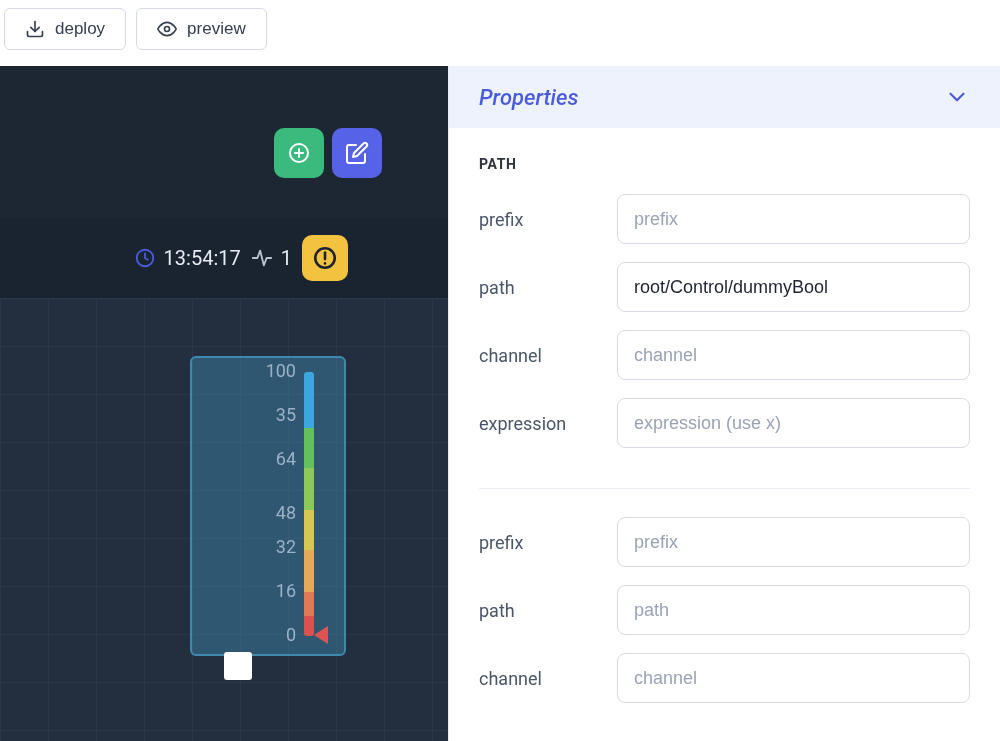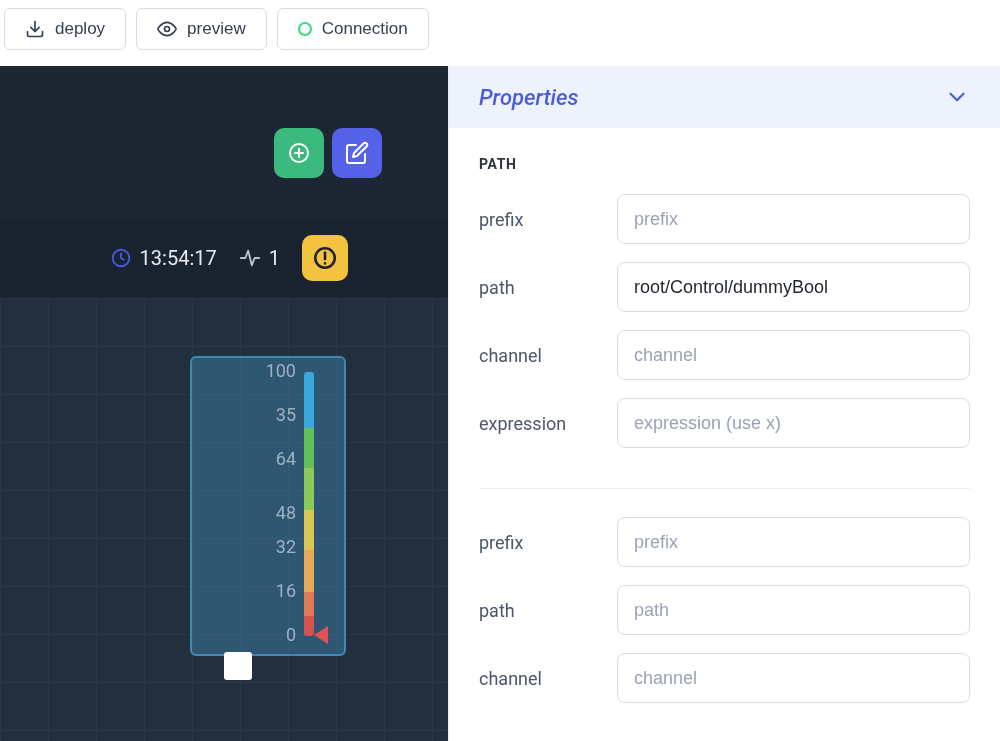--- a/index.html
+++ b/index.html
@@ -11,21 +11,21 @@
 .status-dot { width: 14px; height: 14px; border-radius: 50%; border: 2px solid #39d98a; background: #fff; }
 
 .main { display: flex; height: 683px; }
 .canvas-area { width: 448px; background: #1d2733; position: relative; }
 .canvas-toolbar { position: absolute; top: 62px; right: 66px; display: flex; gap: 8px; }
 .ctb-btn { width: 50px; height: 50px; border-radius: 10px; display: flex; align-items: center; justify-content: center; cursor: pointer; }
 .ctb-green { background: #3abb7d; }
 .ctb-blue { background: #5663e8; }
 .ctb-btn svg { width: 24px; height: 24px; stroke: #fff; }
 
-.status-bar { position: absolute; top: 152px; left: 0; right: 0; height: 80px; background: #1a2330; display: flex; align-items: center; justify-content: flex-end; gap: 22px; padding-right: 100px; }
+.status-bar { position: absolute; top: 152px; left: 0; right: 0; height: 80px; background: #1a2330; display: flex; align-items: center; justify-content: flex-end; gap: 10px; padding-right: 100px; }
 .status-time { display: flex; align-items: center; gap: 8px; color: #e6ebf2; font-size: 20px; }
 .status-time svg { width: 22px; height: 22px; stroke: #4a5cdb; }
 .status-pulse { display: flex; align-items: center; gap: 8px; color: #e6ebf2; font-size: 20px; }
 .status-pulse svg { width: 22px; height: 22px; stroke: #b9c2d1; }
 .warn-btn { width: 46px; height: 46px; border-radius: 10px; background: #f3c23e; display: flex; align-items: center; justify-content: center; cursor: pointer; }
 .warn-btn svg { width: 26px; height: 26px; stroke: #1d2430; }
 
 .grid-area { position: absolute; top: 232px; left: 0; right: 0; bottom: 0; background-color: #232e3e;
   background-image: linear-gradient(#2c3849 1px, transparent 1px), linear-gradient(90deg, #2c3849 1px, transparent 1px);
   background-size: 48px 48px; }
@@ -62,24 +62,20 @@
         <line x1="12" y1="15" x2="12" y2="3"></line>
       </svg>
     <span>deploy</span>
   </button>
   <button class="toolbar-btn">
     <svg viewBox="0 0 24 24" fill="none" stroke="#374050" stroke-width="2" stroke-linecap="round" stroke-linejoin="round">
         <path d="M1 12s4-8 11-8 11 8 11 8-4 8-11 8-11-8-11-8z"></path>
         <circle cx="12" cy="12" r="3"></circle>
       </svg>
     <span>preview</span>
-  </button>
-  <button class="toolbar-btn">
-    <span class="status-dot"></span>
-    <span>Connection</span>
   </button>
 </div>
 
 <div class="main">
   <div class="canvas-area">
     <div class="canvas-toolbar">
       <div class="ctb-btn ctb-green">
         <svg viewBox="0 0 24 24" fill="none" stroke-width="2" stroke-linecap="round" stroke-linejoin="round">
             <circle cx="12" cy="12" r="9"></circle>
             <line x1="12" y1="8" x2="12" y2="16"></line>

